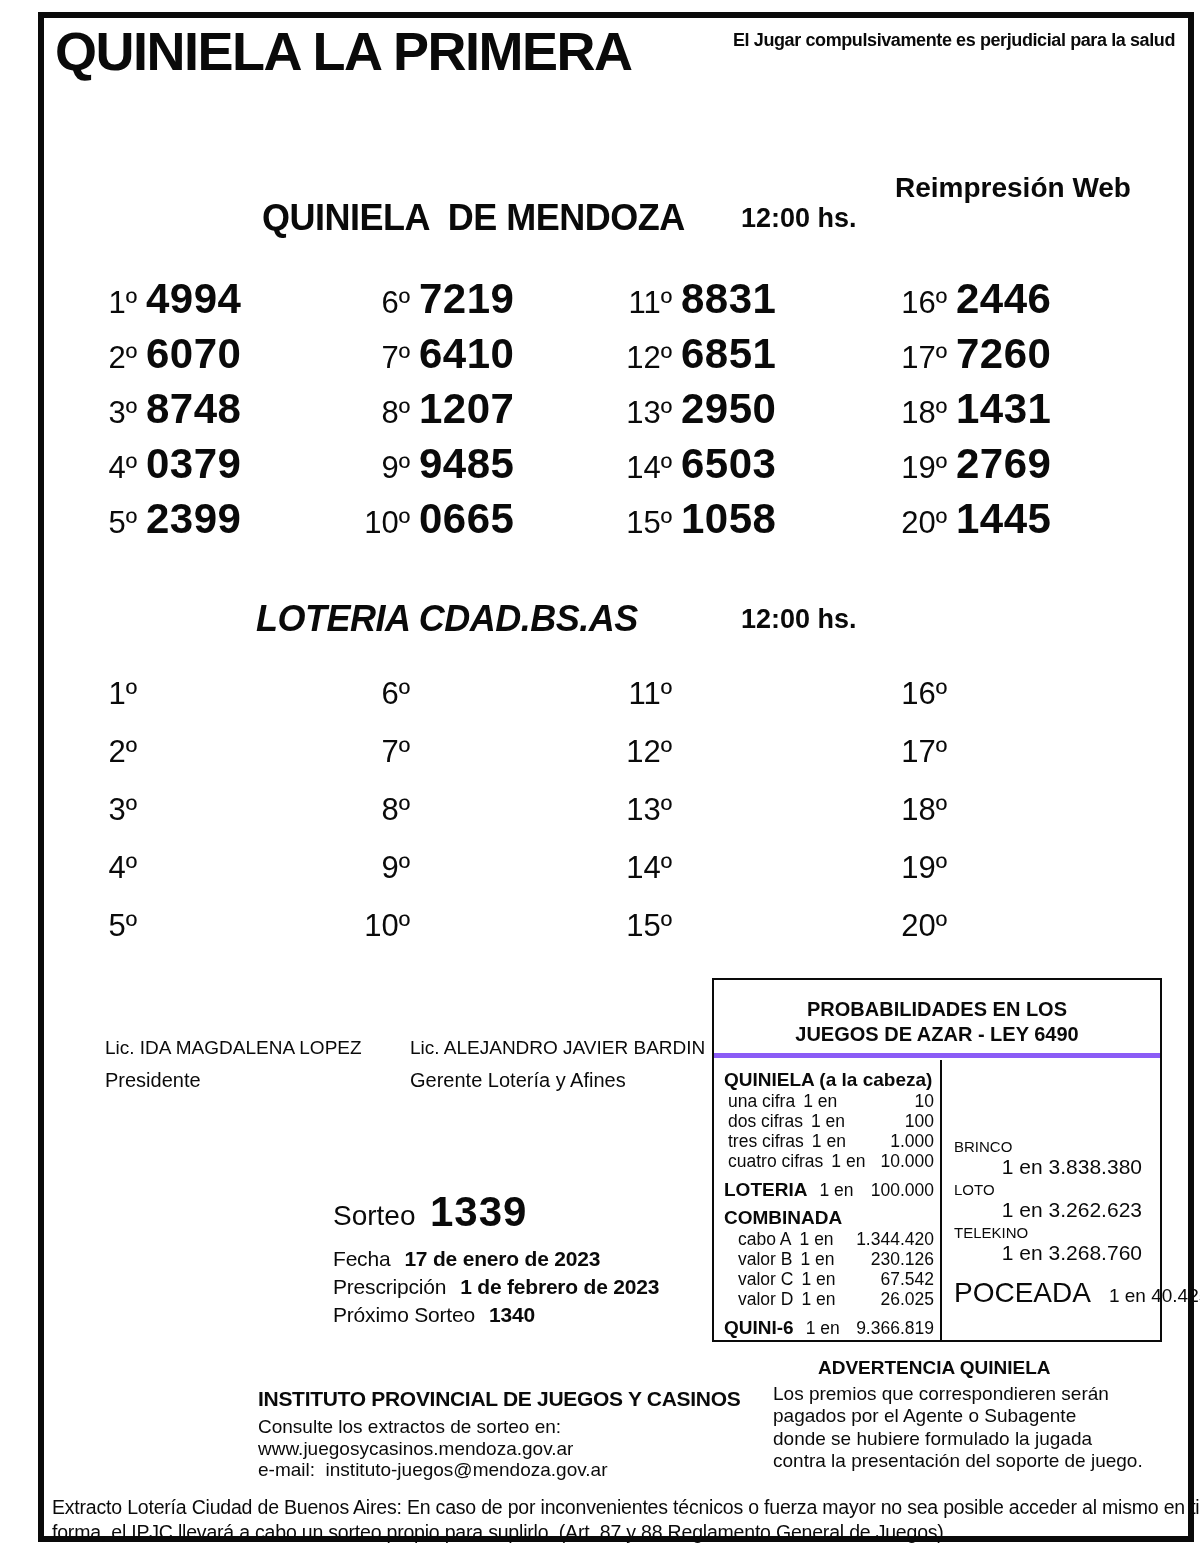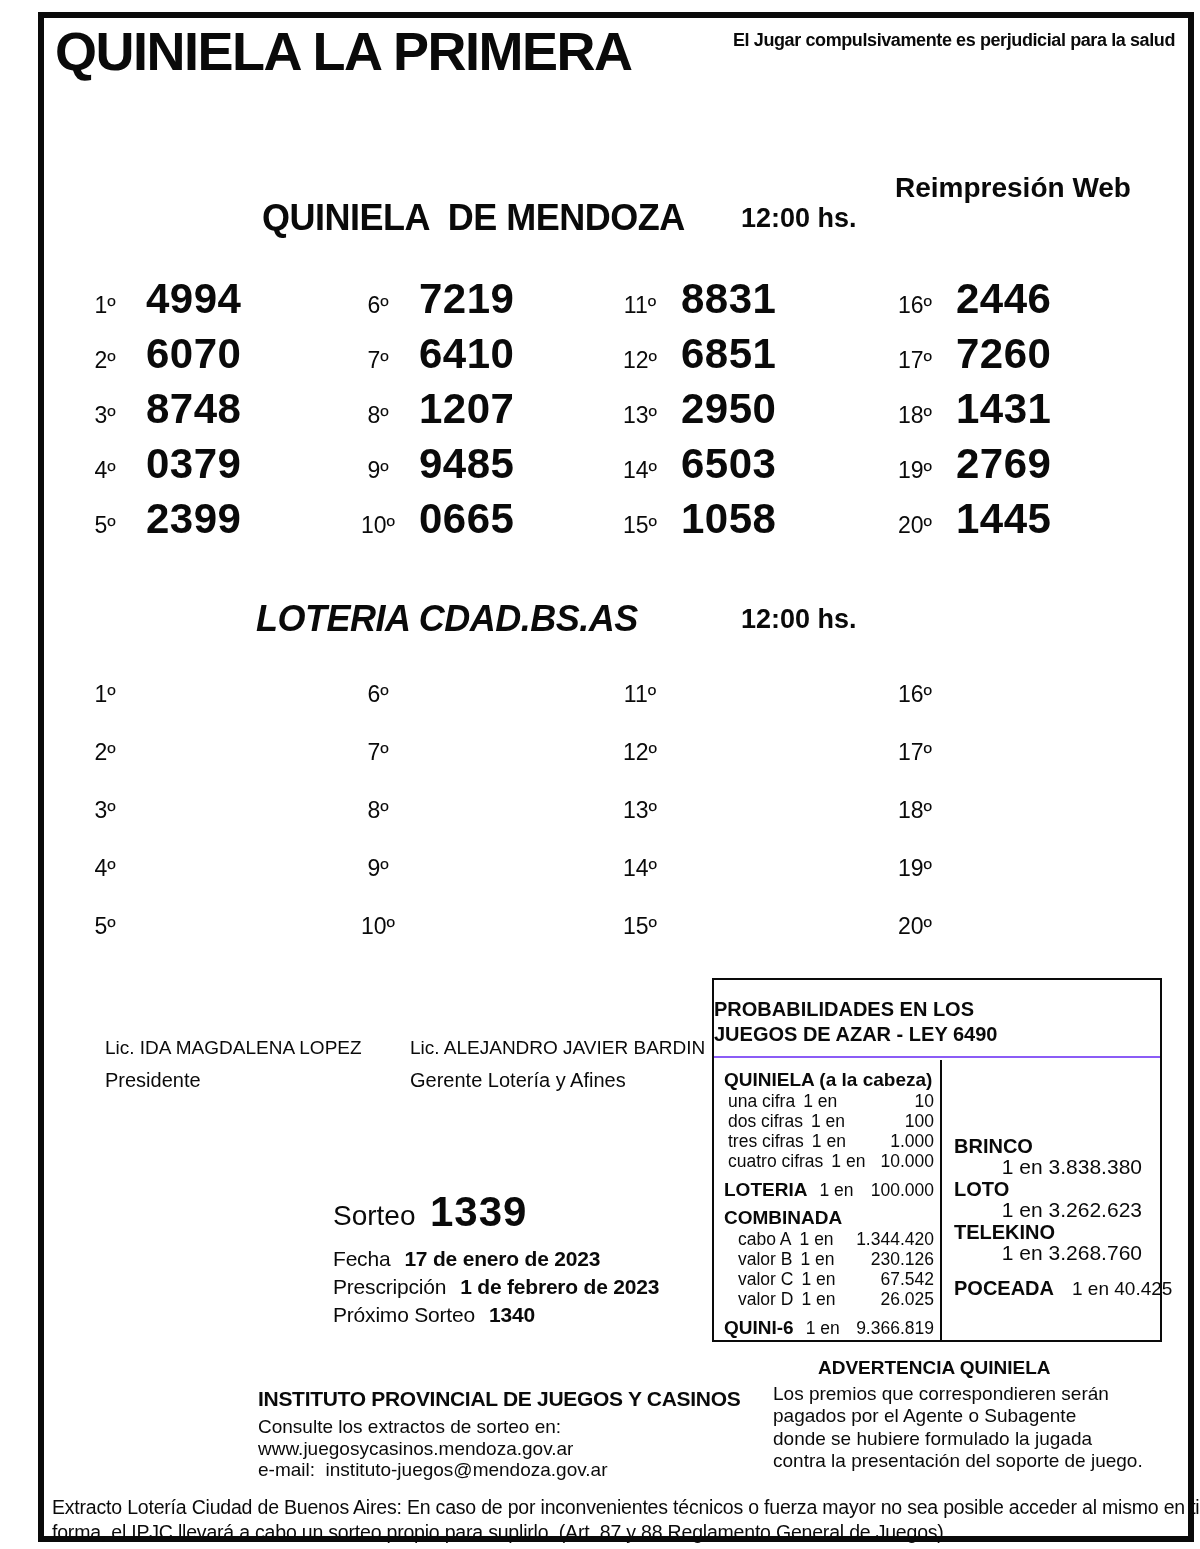--- a/index.html
+++ b/index.html
@@ -26,35 +26,35 @@
     right:25px;top:30px;
     font-size:18px;font-weight:bold;letter-spacing:-0.4px;white-space:nowrap;
   }
   .section-head{font-size:36px;font-weight:bold;white-space:pre;letter-spacing:-0.5px;}
   .time{font-size:27px;font-weight:bold;white-space:nowrap;}
   .reprint{font-size:28px;font-weight:bold;white-space:nowrap;}
 
   .grid-col{position:absolute;display:flex;flex-direction:column;}
   .m-cell{height:55px;line-height:55px;display:flex;align-items:baseline;}
   .b-cell{height:58px;line-height:58px;display:flex;align-items:baseline;}
-  .pos{width:64px;text-align:center;font-size:23px;}
+  .pos{width:64px;text-align:right;font-size:31px;}
   .num{margin-left:9px;font-size:42px;font-weight:bold;letter-spacing:0.5px;}
 
   .sig-name{font-size:19px;white-space:nowrap;}
   .sig-role{font-size:20px;white-space:nowrap;}
 
   
   .prob-box{
     position:absolute;left:712px;top:978px;
     width:450px;height:364px;
     border:2px solid #0a0a0a;box-sizing:border-box;
   }
   .prob-head{
-    height:78px;border-bottom:2px solid #8b5cf6;box-sizing:border-box;
-    text-align:left;font-weight:bold;font-size:20px;line-height:25px;padding-top:17px;
+    height:78px;border-bottom:5px solid #8b5cf6;box-sizing:border-box;
+    text-align:center;font-weight:bold;font-size:20px;line-height:25px;padding-top:17px;
   }
   .prob-left{
     position:absolute;left:0;top:80px;bottom:0;width:226px;
     box-sizing:border-box;padding:9px 6px 0 10px;
   }
   .prob-divider{position:absolute;left:226px;top:80px;bottom:0;width:2px;background:#0a0a0a;}
   .prob-right{
     position:absolute;left:228px;top:80px;bottom:0;right:0;
     box-sizing:border-box;padding:76px 14px 0 12px;
   }
@@ -64,24 +64,24 @@
   .p-row{display:flex;align-items:baseline;font-size:17.5px;line-height:20px;white-space:nowrap;}
   .p-row .mid{margin-left:8px;}
   .p-row .val{margin-left:auto;}
   .p-row.strong{padding-left:0;margin-top:9px;text-align:right;}
   .p-row.strong .lbl{font-weight:bold;font-size:19px;}
   .p-row.strong .mid{margin-left:12px;}
   .combinada{margin-top:7px;}
   .quini6{margin-top:11px;}
   .quini6 .mid{margin-left:14px;}
   .game{margin-bottom:3px;}
-  .game .gname{font-weight:bold;font-size:20px;line-height:21px;}
+  .game .gname{font-weight:normal;font-size:15px;line-height:21px;}
   .game .godds{text-align:right;font-size:21px;line-height:19px;padding-right:4px;white-space:nowrap;}
   .poceada{display:flex;align-items:baseline;margin-top:15px;white-space:nowrap;}
-  .poceada .gname{font-weight:bold;font-size:20px;}
+  .poceada .gname{font-weight:normal;font-size:28px;}
   .poceada .godds{font-size:19px;margin-left:18px;}
 
   
   .sorteo-label{left:333px;top:1200px;font-size:28px;}
   .sorteo-number{left:430px;top:1188px;font-size:42px;font-weight:bold;letter-spacing:1px;}
   .meta-line{display:flex;align-items:baseline;font-size:21px;white-space:nowrap;}
   .meta-line .mlabel{letter-spacing:-0.2px;}
   .meta-line .mvalue{font-weight:bold;margin-left:14px;letter-spacing:-0.2px;}
 
   .instituto{left:258px;top:1387px;}

